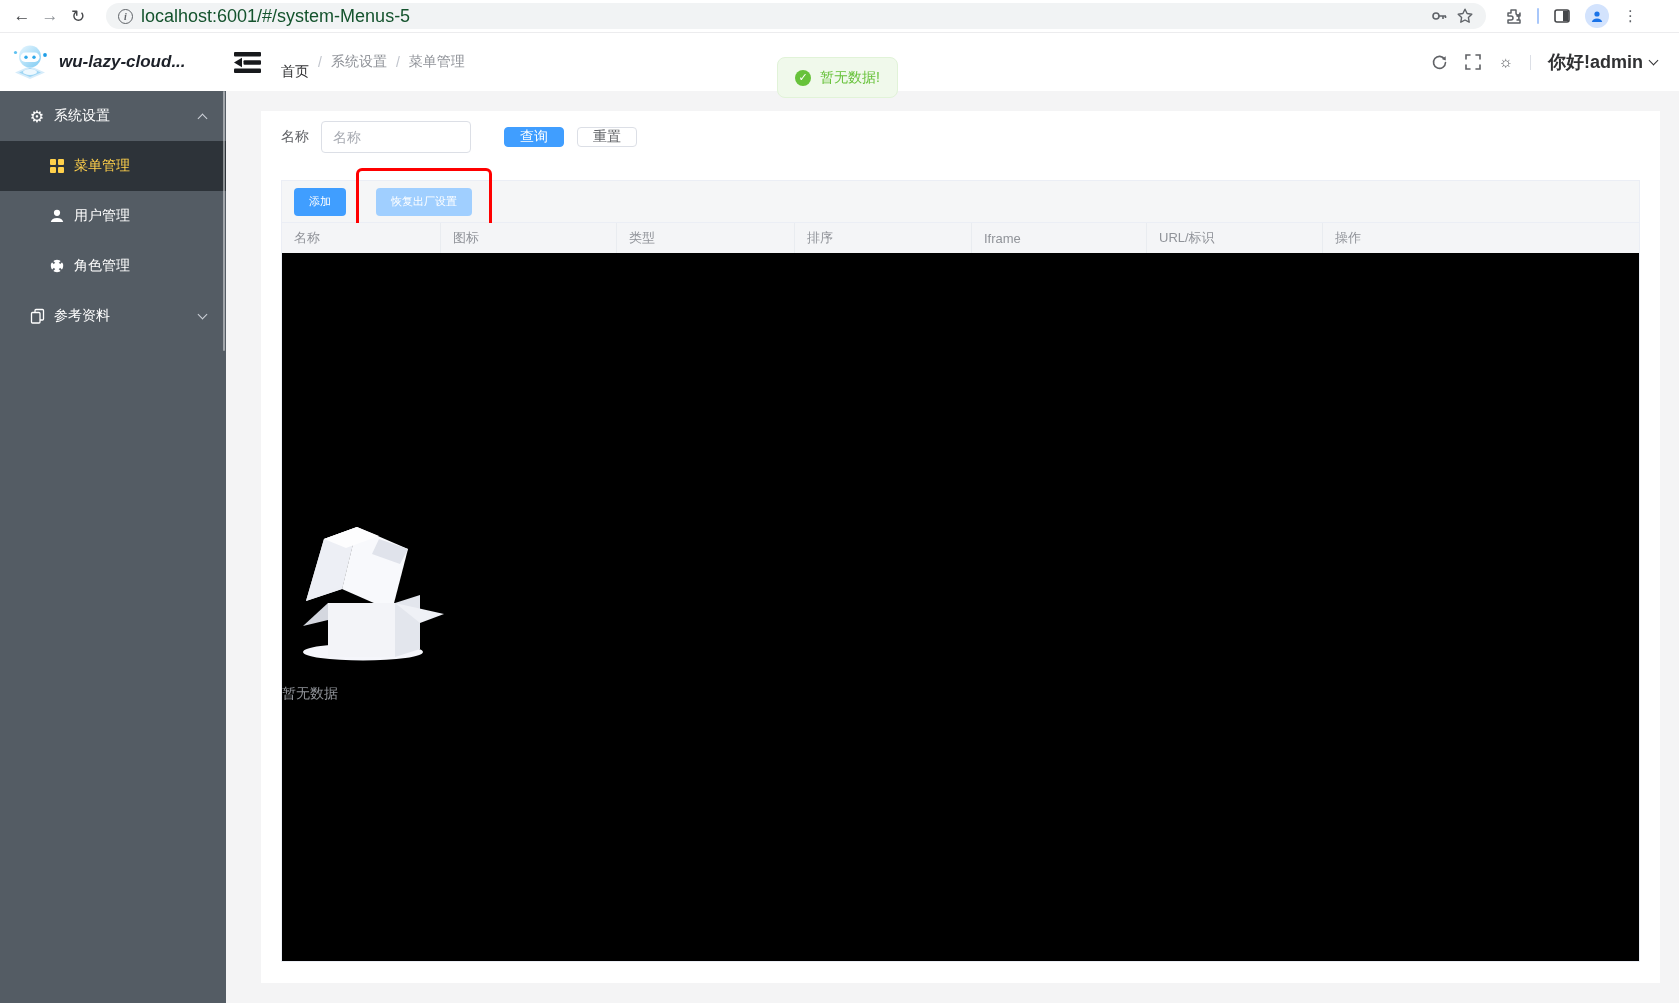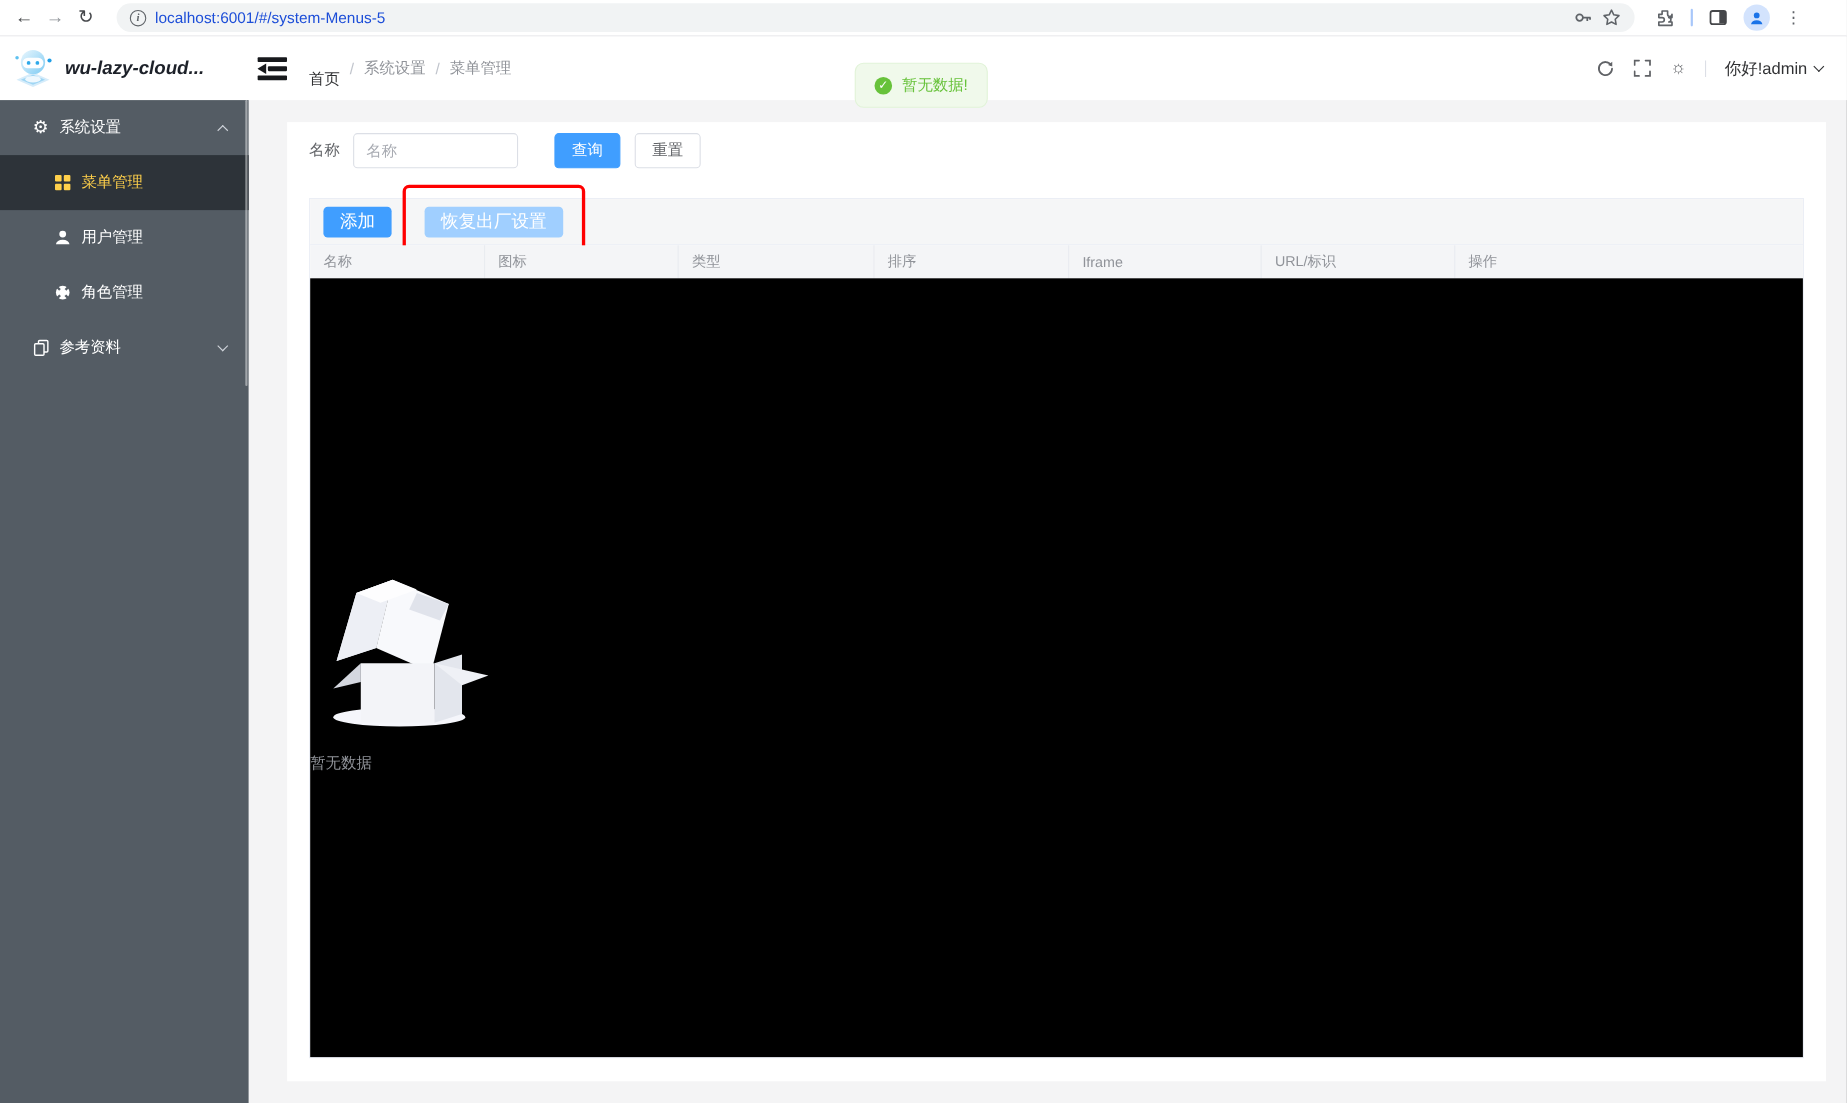--- a/index.html
+++ b/index.html
@@ -5,40 +5,40 @@
   * { margin:0; padding:0; box-sizing:border-box; }
   html,body { width:1679px; height:1003px; overflow:hidden; }
   body { font-family:"Liberation Sans","DejaVu Sans",sans-serif; background:#f4f4f5; position:relative; }
 
   
   .chrome { height:33px; background:#fff; display:flex; align-items:center; padding:0 8px; border-bottom:1px solid #ececee; position:relative; }
   .chrome .navbtn { width:28px; height:28px; display:flex; align-items:center; justify-content:center; color:#46484b; font-size:17px; cursor:pointer; }
   .chrome .navbtn.fwd { color:#8f9398; }
   .urlbar { display:flex; align-items:center; height:26px; background:#f1f3f4; border-radius:13px; margin-left:14px; flex:0 0 1380px; padding:0 12px; gap:8px; }
   .urlbar .info { width:15px; height:15px; border:1.4px solid #5f6368; border-radius:50%; color:#5f6368; font-size:10px; display:flex; align-items:center; justify-content:center; font-family:"Liberation Serif",serif; font-style:italic; font-weight:bold; }
-  .urlbar .url { font-size:14px; color:#1d4ed8; flex:1; }
+  .urlbar .url { font-size:18px; color:#14532d; flex:1; }
   .chrome-right { display:flex; align-items:center; gap:14px; margin-left:18px; color:#5f6368; }
   .vdiv-blue { width:2px; height:16px; background:#a8c7fa; border-radius:1px; }
   .avatar-chip { width:24px; height:24px; border-radius:50%; background:#d3e3fd; display:flex; align-items:center; justify-content:center; }
   .kebab { font-size:15px; color:#5f6368; letter-spacing:0; }
 
   
   .app-header { height:58px; background:#fff; display:flex; align-items:center; }
   .brand { width:226px; display:flex; align-items:center; gap:10px; padding-left:11px; flex:0 0 226px; }
   .brand-title { font-size:17px; font-weight:bold; color:#1d2129; white-space:nowrap;font-style:italic; }
   .collapse-btn { margin-left:8px; cursor:pointer; display:flex; align-items:center; }
   .breadcrumb { display:flex; align-items:center; gap:9px; margin-left:20px; font-size:14px; }
   .bc-home { color:#303133; font-weight:normal; cursor:pointer;margin-top:20px; }
   .bc-sep { color:#c0c4cc; }
   .bc-item { color:#909399; }
   .hdr-spacer { flex:1; }
   .hdr-actions { display:flex; align-items:center; gap:17px; padding-right:22px; color:#606266; }
   .hdr-ico { font-size:16px; line-height:1; cursor:pointer; color:#606266; display:flex; align-items:center; }
   .hdr-div { width:1px; height:15px; background:#dcdfe6; }
-  .greeting { font-size:15px; font-weight:normal; color:#303133; cursor:pointer; display:flex; align-items:center; gap:7px; }
+  .greeting { font-size:18px; font-weight:bold; color:#303133; cursor:pointer; display:flex; align-items:center; gap:7px; }
   .chev-down-s { width:7px; height:7px; border-right:1.6px solid #303133; border-bottom:1.6px solid #303133; transform:rotate(45deg); margin-top:-4px; }
 
   
   .layout { display:flex; height:912px; }
   .sidebar { flex:0 0 226px; background:#545c64; position:relative; color:#fff; }
   .menu-row { height:50px; display:flex; align-items:center; padding:0 20px 0 28px; font-size:14px; cursor:pointer; color:#fff; }
   .menu-row .mi { width:18px; display:flex; justify-content:center; margin-right:8px; font-size:16px; color:#fff; }
   .menu-row .mlabel { flex:1; }
   .menu-sub { padding-left:48px; }
   .menu-active { background:#2d3339; color:#ffd04b; }
@@ -50,29 +50,29 @@
   .grid-ico span { background:#ffd04b; border-radius:1px; }
   .side-scroll { position:absolute; top:0; right:1px; width:2px; height:260px; background:rgba(255,255,255,.45); border-radius:1px; }
 
   
   .main { flex:1; position:relative;margin-left:16px; }
   .card { position:absolute; top:20px; left:19px; right:19px; bottom:20px; background:#fff; }
   .search-row { display:flex; align-items:center; padding:10px 0 0 20px; height:42px; }
   .search-label { font-size:14px; color:#606266; margin-right:12px; }
   .search-input { width:150px; height:32px; border:1px solid #dcdfe6; border-radius:4px; padding:0 11px; font-size:14px; color:#606266; outline:none; font-family:inherit; }
   .search-input::placeholder { color:#a8abb2; }
-  .btn { height:32px; padding:0 15px; border-radius:4px; font-size:14px; border:1px solid transparent; cursor:pointer; font-family:inherit; }
+  .btn { height:20px; padding:0 15px; border-radius:4px; font-size:14px; border:1px solid transparent; cursor:pointer; font-family:inherit; }
   .btn-primary { background:#409eff; border-color:#409eff; color:#fff; }
   .btn-plain { background:#fff; border-color:#dcdfe6; color:#606266; }
   .btn-query { margin-left:33px; }
   .btn-reset { margin-left:13px; }
 
   .table-wrap { position:absolute; left:20px; right:20px; top:69px; bottom:21px; border:1px solid #ebeef5; display:flex; flex-direction:column; }
   .toolbar { height:42px; background:#f5f6f7; display:flex; align-items:center; padding-left:12px; gap:10px; border-bottom:1px solid #ebeef5; }
-  .btn-sm { height:28px; padding:0 15px; border-radius:4px; font-size:16px; border:none; color:#fff; cursor:pointer; font-family:inherit; }
+  .btn-sm { height:28px; padding:0 15px; border-radius:4px; font-size:11px; border:none; color:#fff; cursor:pointer; font-family:inherit; }
   .btn-add { background:#409eff; }
   .btn-restore { background:#a0cfff; }
   .annotation { border:3px solid #ff0000; border-radius:6px; padding:17px; display:inline-flex; }
   .thead { height:30px; background:#f4f5f7; display:flex; align-items:stretch; font-size:13px; color:#909399; }
   .th { display:flex; align-items:center; padding-left:12px; border-right:1px solid #e9ecf0; }
   .th:last-child { border-right:none; }
   .th1{width:159px}.th2{width:176px}.th3{width:178px}.th4{width:177px}.th5{width:175px}.th6{width:176px}.th7{flex:1}
   .tbody { flex:1; background:#000000; display:flex; flex-direction:column; justify-content:center; }
   .empty-text { margin-top:22px; font-size:14px; color:#909399; }
 

